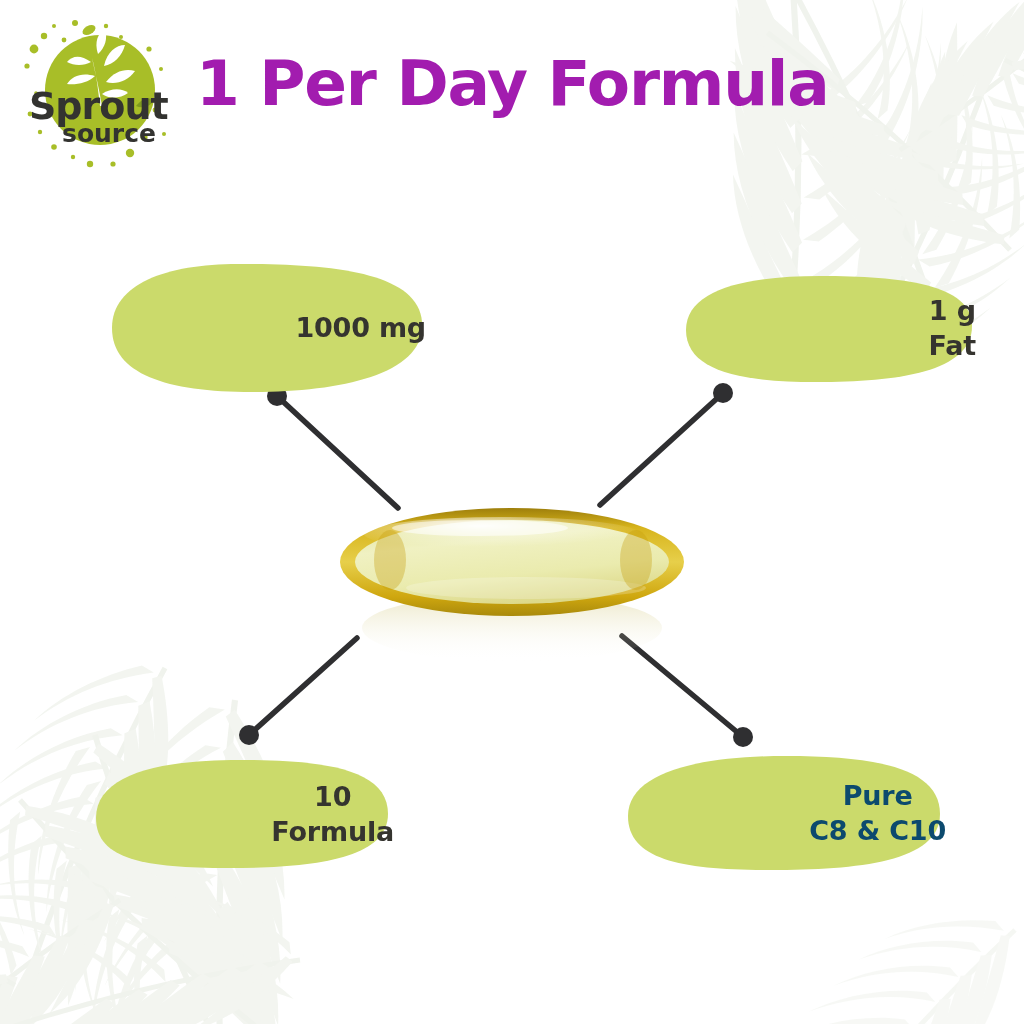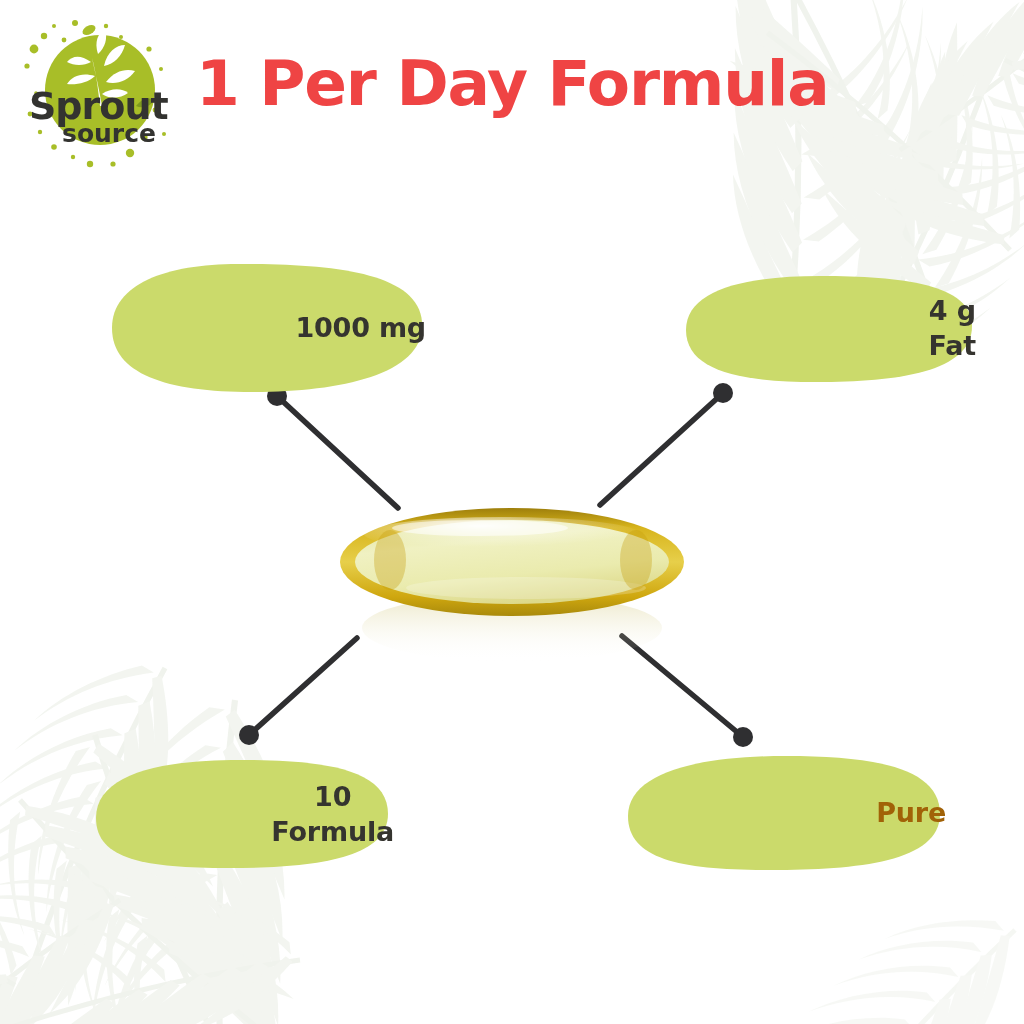--- a/index.html
+++ b/index.html
@@ -194,21 +194,21 @@
       <path d="M88,68 C96,57 108,54 117,57 C110,67 98,71 88,68 Z"></path>
       <path d="M84,80 C93,74 104,74 110,79 C102,85 91,85 84,80 Z"></path>
     </g>
 
     <path d="M118,92 C124,84 132,83 136,86 C132,93 124,95 118,92 Z" fill="#7e9a1e"></path>
 
     <text x="11" y="105" font-family="DejaVu Sans, sans-serif" font-size="38" font-weight="700" fill="#333330" letter-spacing="-1">Sprout</text>
     <text x="44" y="128" font-family="DejaVu Sans, sans-serif" font-size="25" font-weight="700" fill="#333330" letter-spacing="0">source</text>
   </svg>
 
-  <div class="title" style="color: #ef4444;">1 Per Day Formula</div>
+  <div class="title" style="color: #a21caf;">1 Per Day Formula</div>
 
   <svg class="connectors" viewBox="0 0 1024 1024" width="1024" height="1024">
     <g stroke="#2f2f31" stroke-width="5.5" stroke-linecap="round" fill="none">
       <line id="line-mct" x1="277" y1="396" x2="398" y2="508"></line>
       <line id="line-fat" x1="723" y1="393" x2="600" y2="505"></line>
       <line id="line-cal" x1="249" y1="735" x2="357" y2="638"></line>
       <line id="line-pure" x1="743" y1="737" x2="622" y2="636"></line>
     </g>
     <g fill="#2f2f31">
       <circle id="dot-mct" cx="277" cy="396" r="10"></circle>
@@ -225,41 +225,42 @@
     <div class="btext" style="color: rgb(53, 52, 47);">
       <div>1000 mg</div>
     </div>
   </div>
 
   <div class="bubble" id="bubble-fat">
     <svg class="blob" viewBox="0 0 296 112" preserveAspectRatio="none">
       <path d="M6,58 C6,18 64,4 140,4 C222,4 292,12 292,54 C292,100 218,110 136,110 C58,110 6,98 6,58 Z" fill="#CBDA6B"></path>
     </svg>
     <div class="btext" style="color: rgb(53, 52, 47);">
-      <div>4 g</div>
+      <div>1 g</div>
       <div>Fat</div>
     </div>
   </div>
 
   <div class="bubble" id="bubble-cal">
     <svg class="blob" viewBox="0 0 306 116" preserveAspectRatio="none">
       <path d="M8,62 C8,18 72,4 152,4 C240,4 300,14 300,58 C300,104 222,112 140,112 C58,112 8,104 8,62 Z" fill="#CBDA6B"></path>
     </svg>
     <div class="btext" style="color: rgb(53, 52, 47);">
       <div>10</div>
       <div>Formula</div>
     </div>
   </div>
 
   <div class="bubble" id="bubble-pure">
     <svg class="blob" viewBox="0 0 326 122" preserveAspectRatio="none">
       <path d="M8,64 C8,20 80,4 166,4 C256,4 320,16 320,62 C320,110 238,118 150,118 C62,118 8,108 8,64 Z" fill="#CBDA6B"></path>
     </svg>
-    <div class="btext" style="color: #a16207;">
+    <div class="btext" style="color: #0c4a6e;">
       <div>Pure</div>
+      <div>C8 &amp; C10</div>
     </div>
   </div>
 
   <svg class="capsule-wrap" viewBox="0 0 364 170" width="364" height="170">
     <defs>
       <linearGradient id="gRim" x1="0" y1="0" x2="0" y2="1">
         <gradient-stop></gradient-stop>
         <stop offset="0%" stop-color="#9e7f0b"></stop>
         <stop offset="18%" stop-color="#d7b41c"></stop>
         <stop offset="50%" stop-color="#e7cf4a"></stop>

